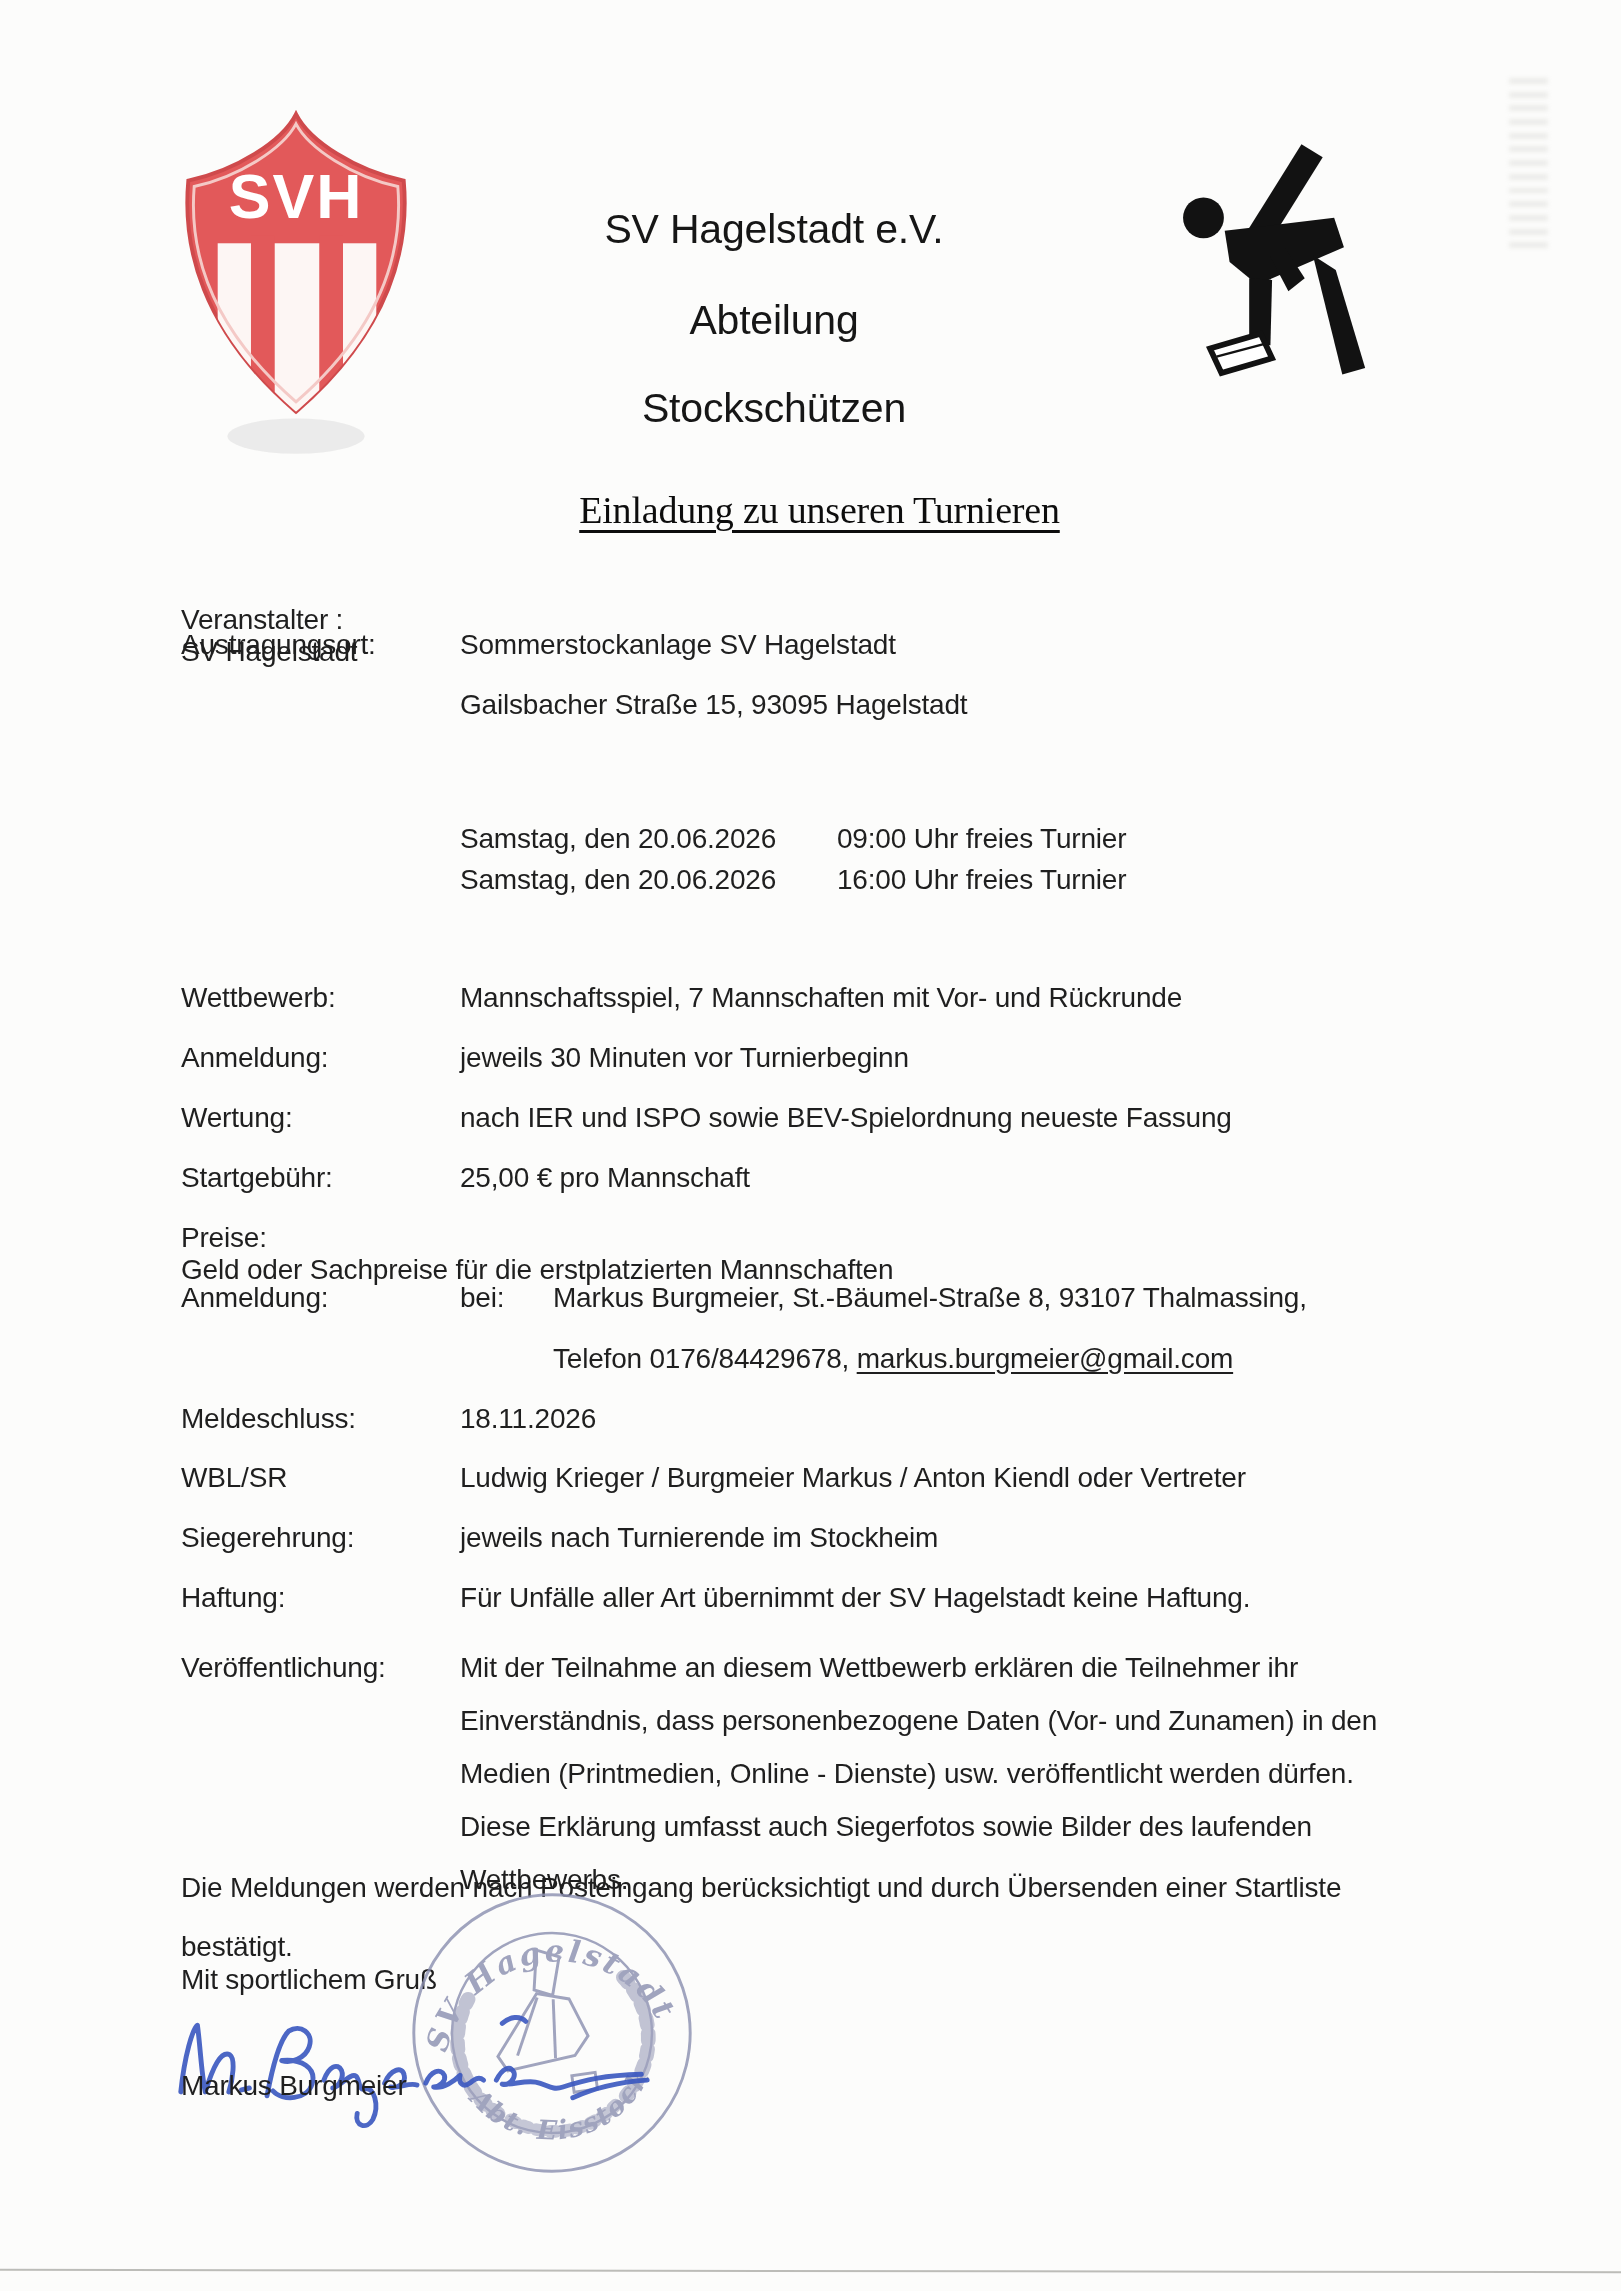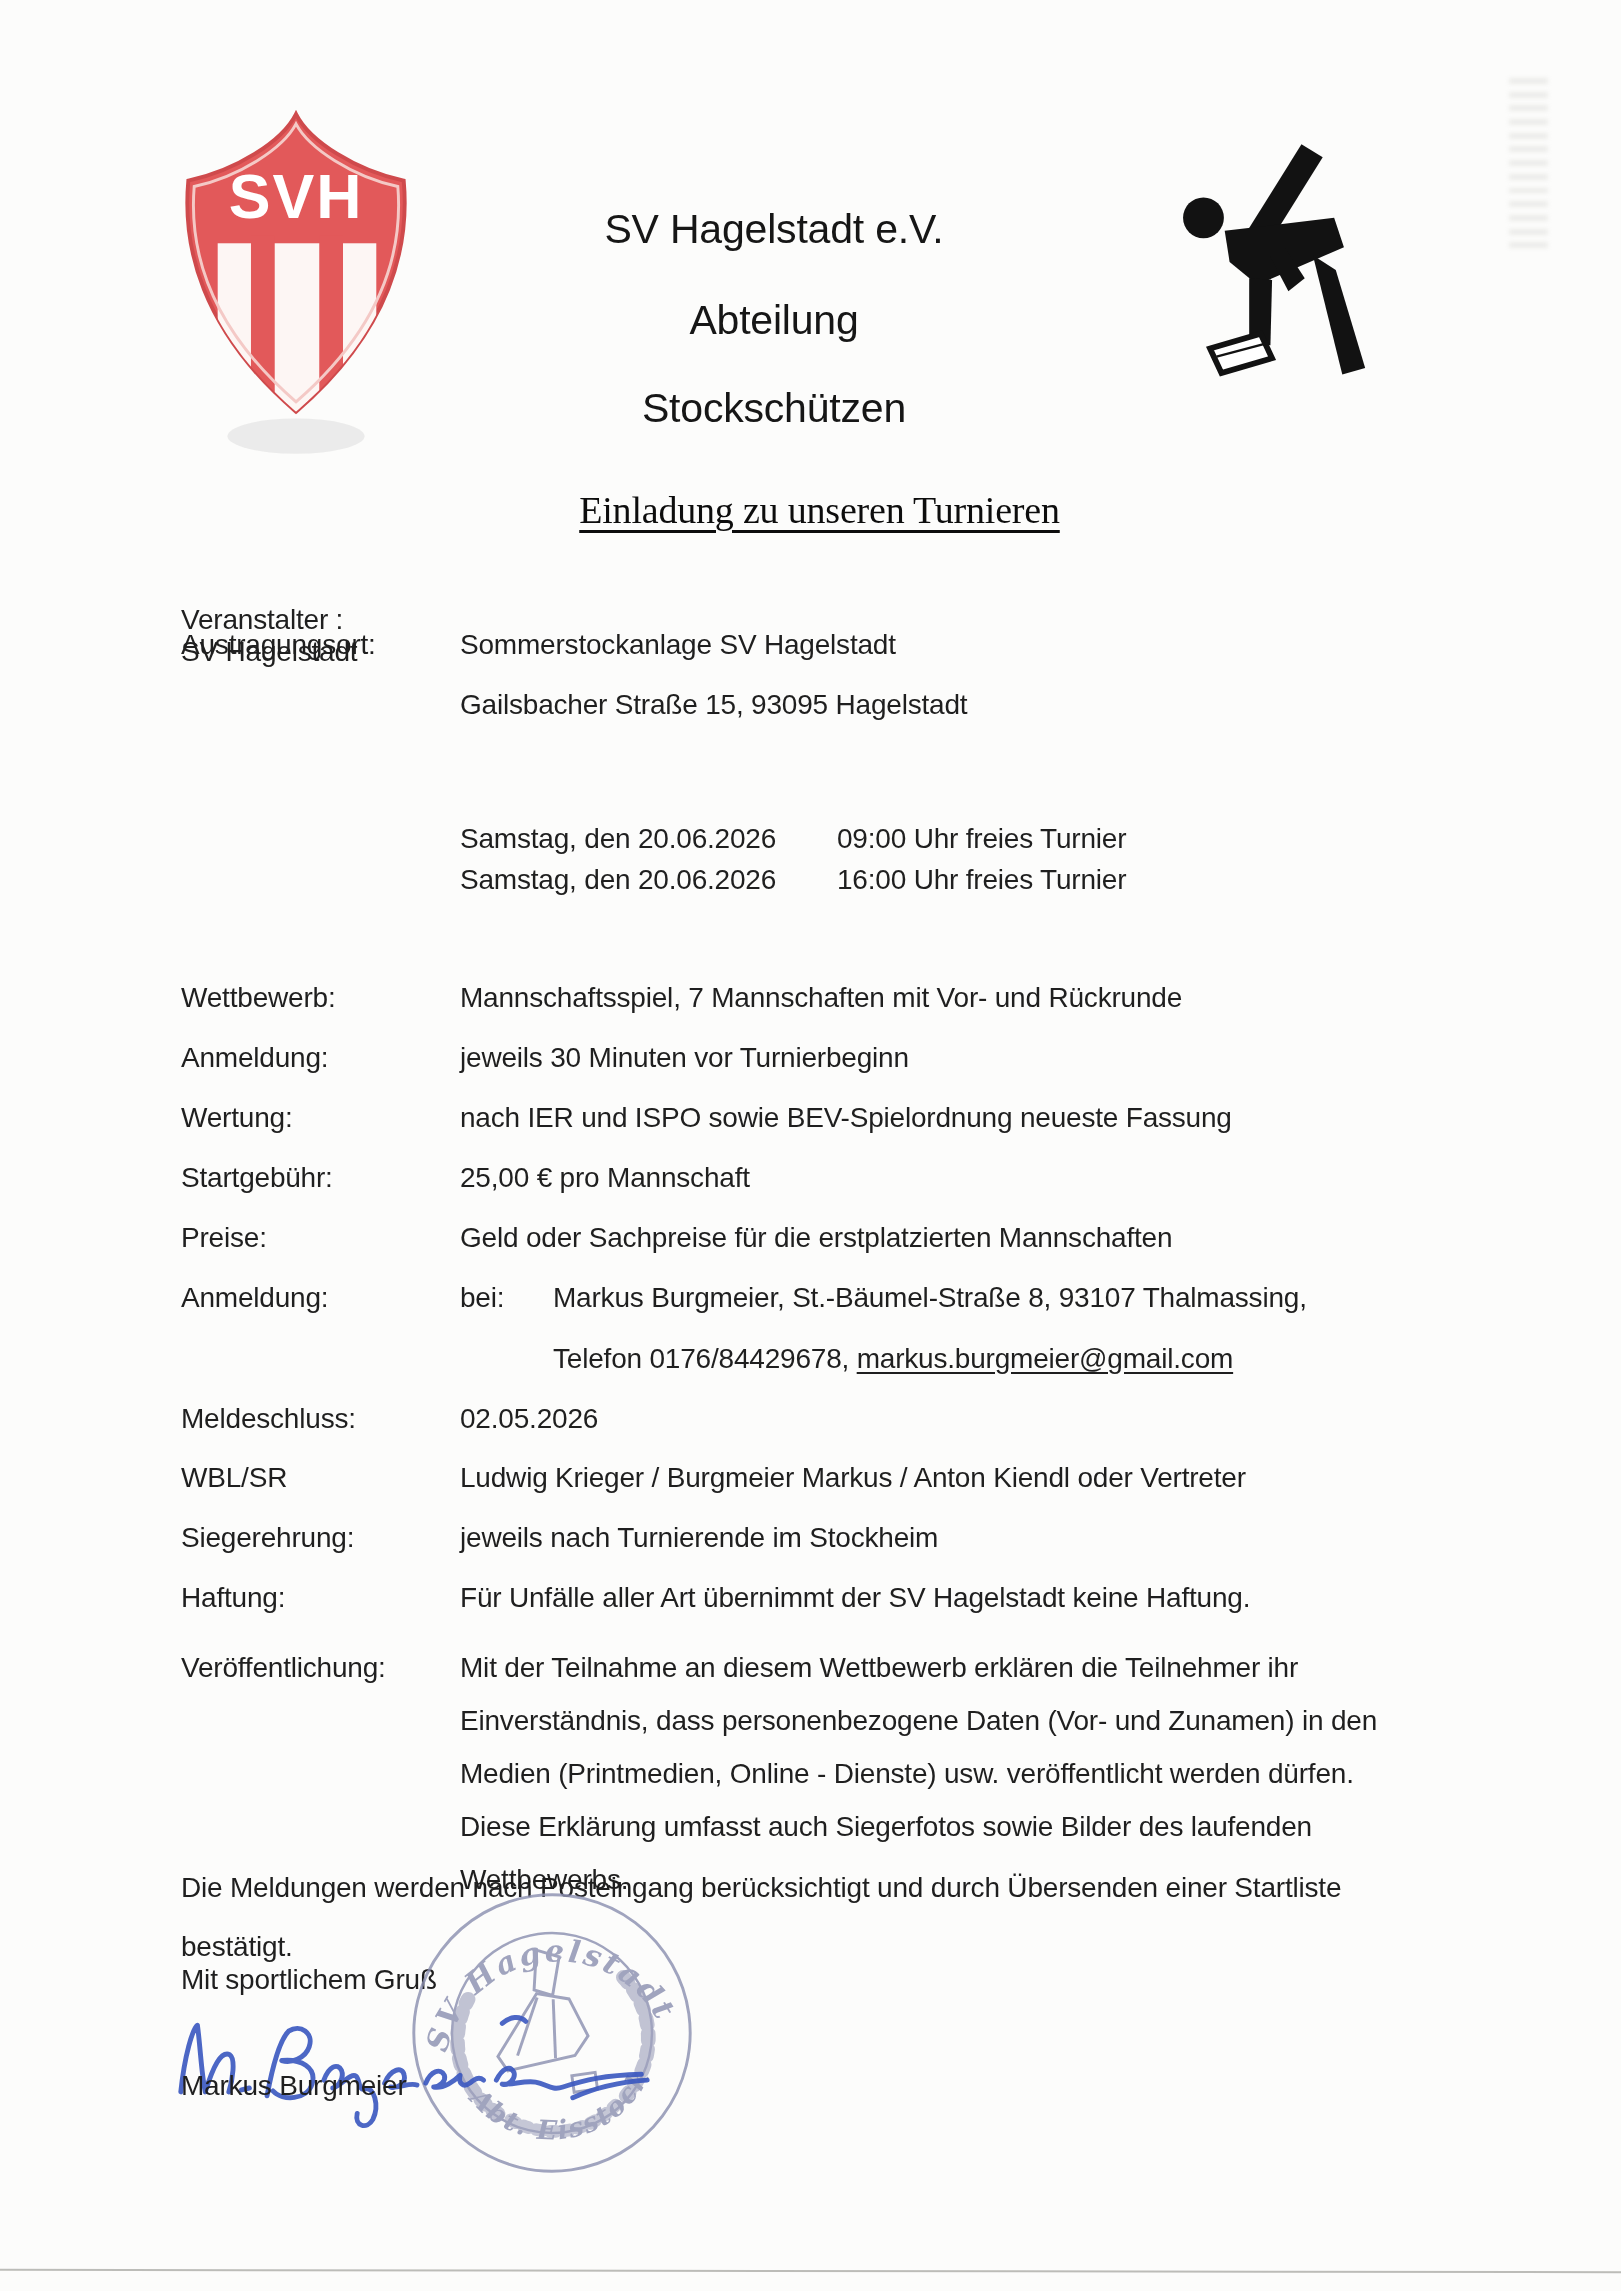--- a/index.html
+++ b/index.html
@@ -147,40 +147,40 @@
   <div class="abs row" style="top:1102px;">
     <div class="lbl">Wertung:</div>
     <div>nach IER und ISPO sowie BEV-Spielordnung neueste Fassung</div>
   </div>
 
   <div class="abs row" style="top:1162px;">
     <div class="lbl">Startgebühr:</div>
     <div>25,00 € pro Mannschaft</div>
   </div>
 
-  <div class="abs row" style="top:1222px;">
+  <div class="abs row" style="top:1222px;flex-direction:column;">
     <div class="lbl">Preise:</div>
     <div>Geld oder Sachpreise für die erstplatzierten Mannschaften</div>
   </div>
 
   <div class="abs row" style="top:1282px;">
     <div class="lbl">Anmeldung:</div>
     <div class="prefix">bei:</div>
     <div>Markus Burgmeier, St.-Bäumel-Straße 8, 93107 Thalmassing,</div>
   </div>
 
   <div class="abs row" style="top:1343px;">
     <div class="lbl"></div>
     <div class="prefix"></div>
     <div><span>Telefon 0176/84429678, </span><span class="email">markus.burgmeier@gmail.com</span></div>
   </div>
 
   <div class="abs row" style="top:1403px;">
     <div class="lbl">Meldeschluss:</div>
-    <div>02.05.2026</div>
+    <div>18.11.2026</div>
   </div>
 
   <div class="abs row" style="top:1462px;">
     <div class="lbl">WBL/SR</div>
     <div>Ludwig Krieger / Burgmeier Markus / Anton Kiendl oder Vertreter</div>
   </div>
 
   <div class="abs row" style="top:1522px;">
     <div class="lbl">Siegerehrung:</div>
     <div>jeweils nach Turnierende im Stockheim</div>

